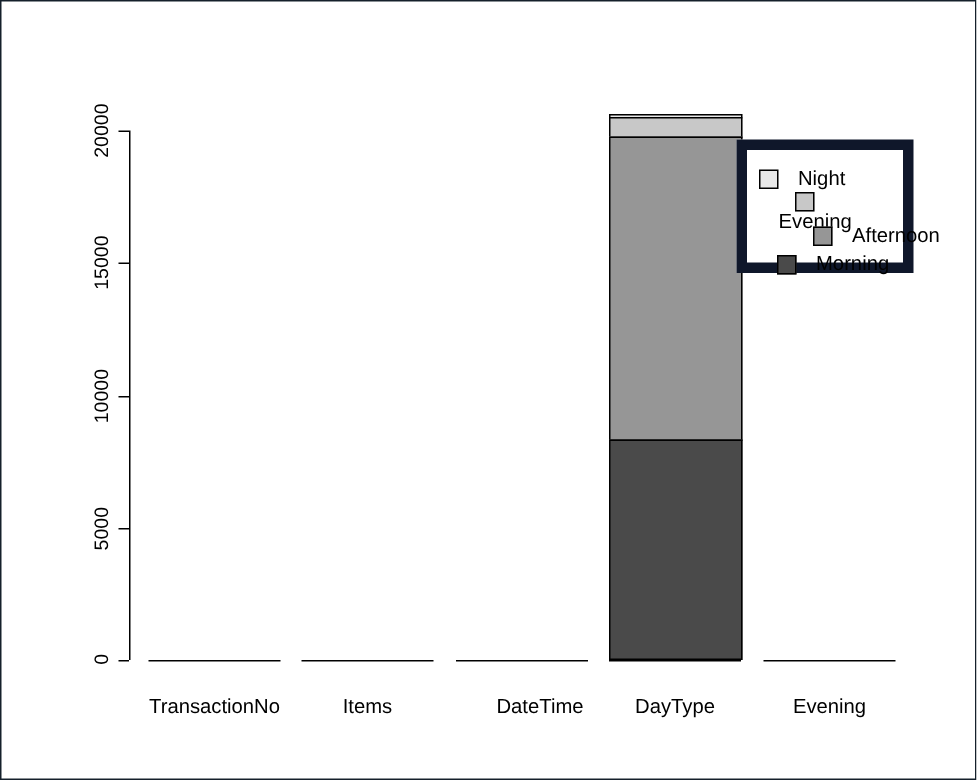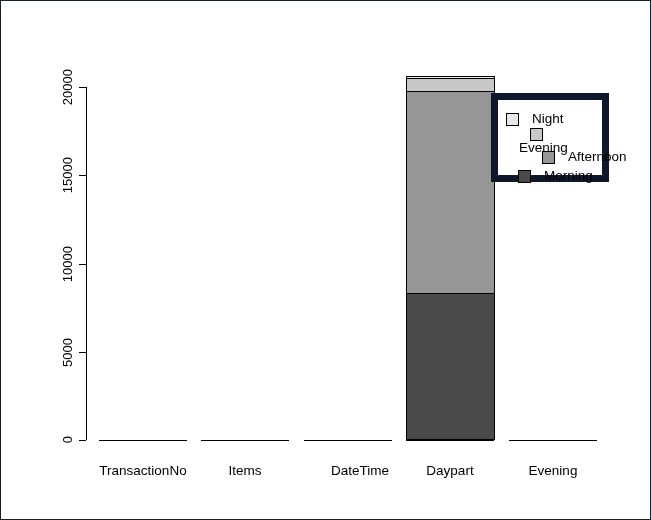--- a/index.html
+++ b/index.html
@@ -175,21 +175,21 @@
     <div class="bar" style="left:405px; width:89px; top:75px; height:364px;">
       <div class="bar-seg" style="top:0px;   height:3px;  background:#e8e8e8;"></div>
       <div class="bar-seg" style="top:2px;   height:14px; background:#c8c8c8;"></div>
       <div class="bar-seg" style="top:15px;  height:203px; background:#969696;"></div>
       <div class="bar-seg" style="top:217px; height:147px; background:#4a4a4a;"></div>
     </div>
 
     <div class="x-tick-label" style="left:142px;">TransactionNo</div>
     <div class="x-tick-label" style="left:244px;">Items</div>
     <div class="x-tick-label" style="left:347px;margin-left:12px;">DateTime</div>
-    <div class="x-tick-label" style="left:449px;">Daypart</div>
+    <div class="x-tick-label" style="left:449px;">DayType</div>
     <div class="x-tick-label" style="left:552px;">Evening</div>
 
     <div class="legend">
       <div class="legend-row" style="top:9px;">
         <span class="legend-swatch" style="background:#e8e8e8;"></span>
         <span class="legend-text">Night</span>
       </div>
       <div class="legend-row" style="top:28px;flex-direction:column;">
         <span class="legend-swatch" style="background:#c8c8c8;"></span>
         <span class="legend-text">Evening</span>

